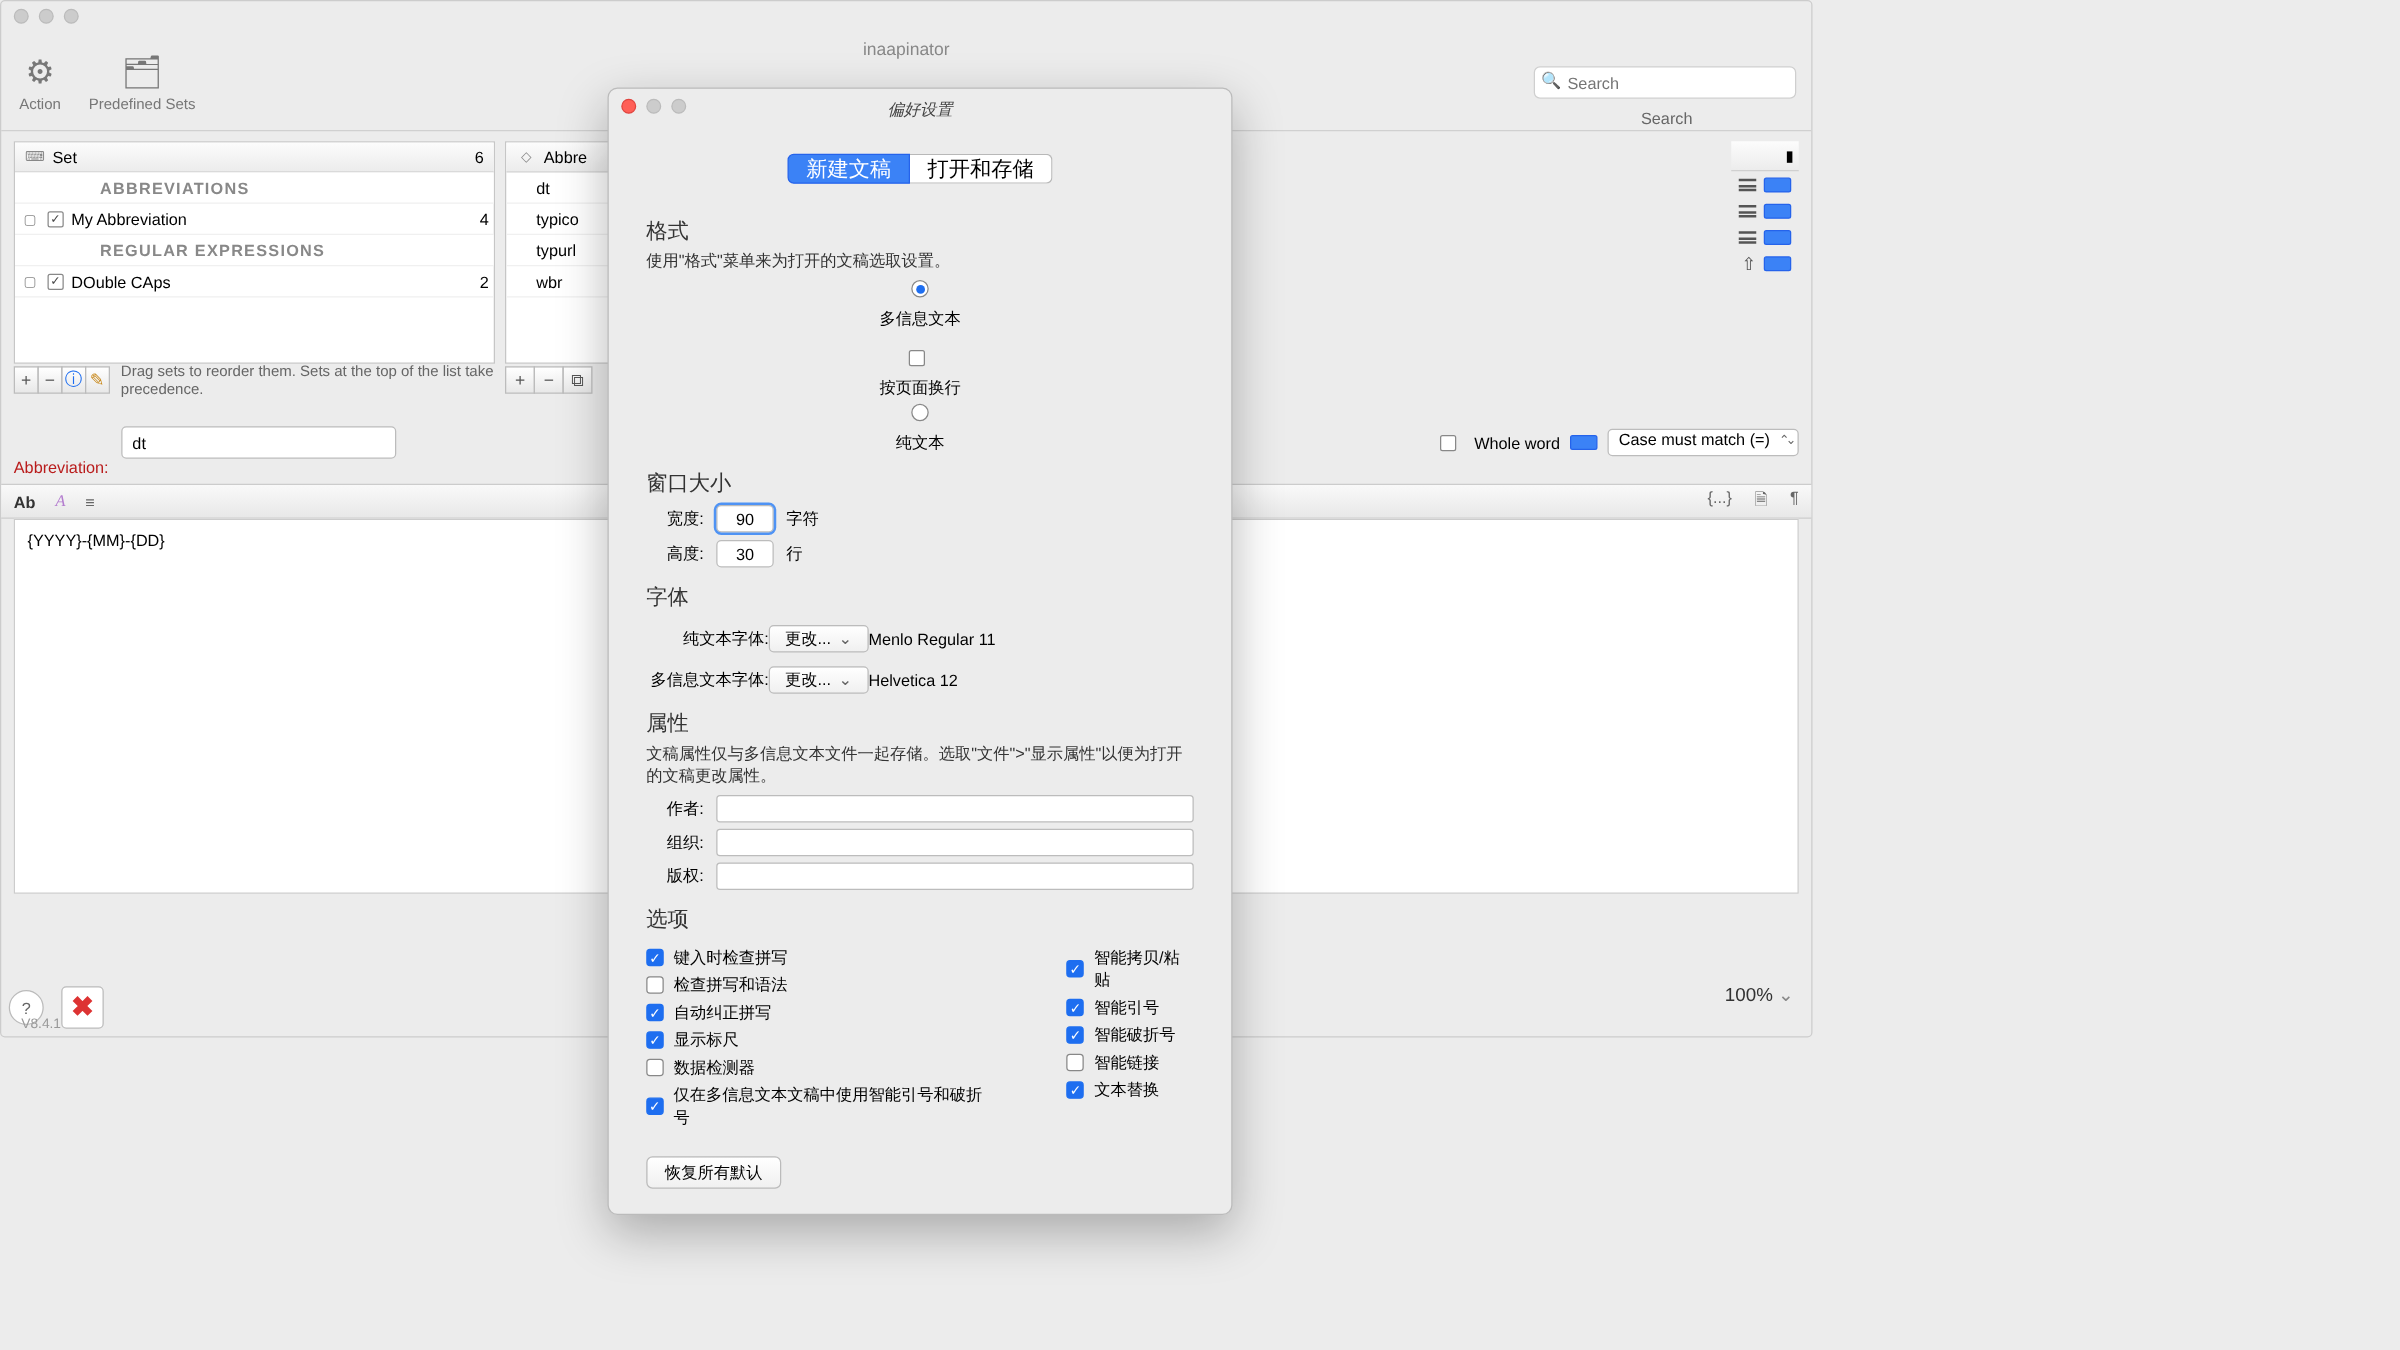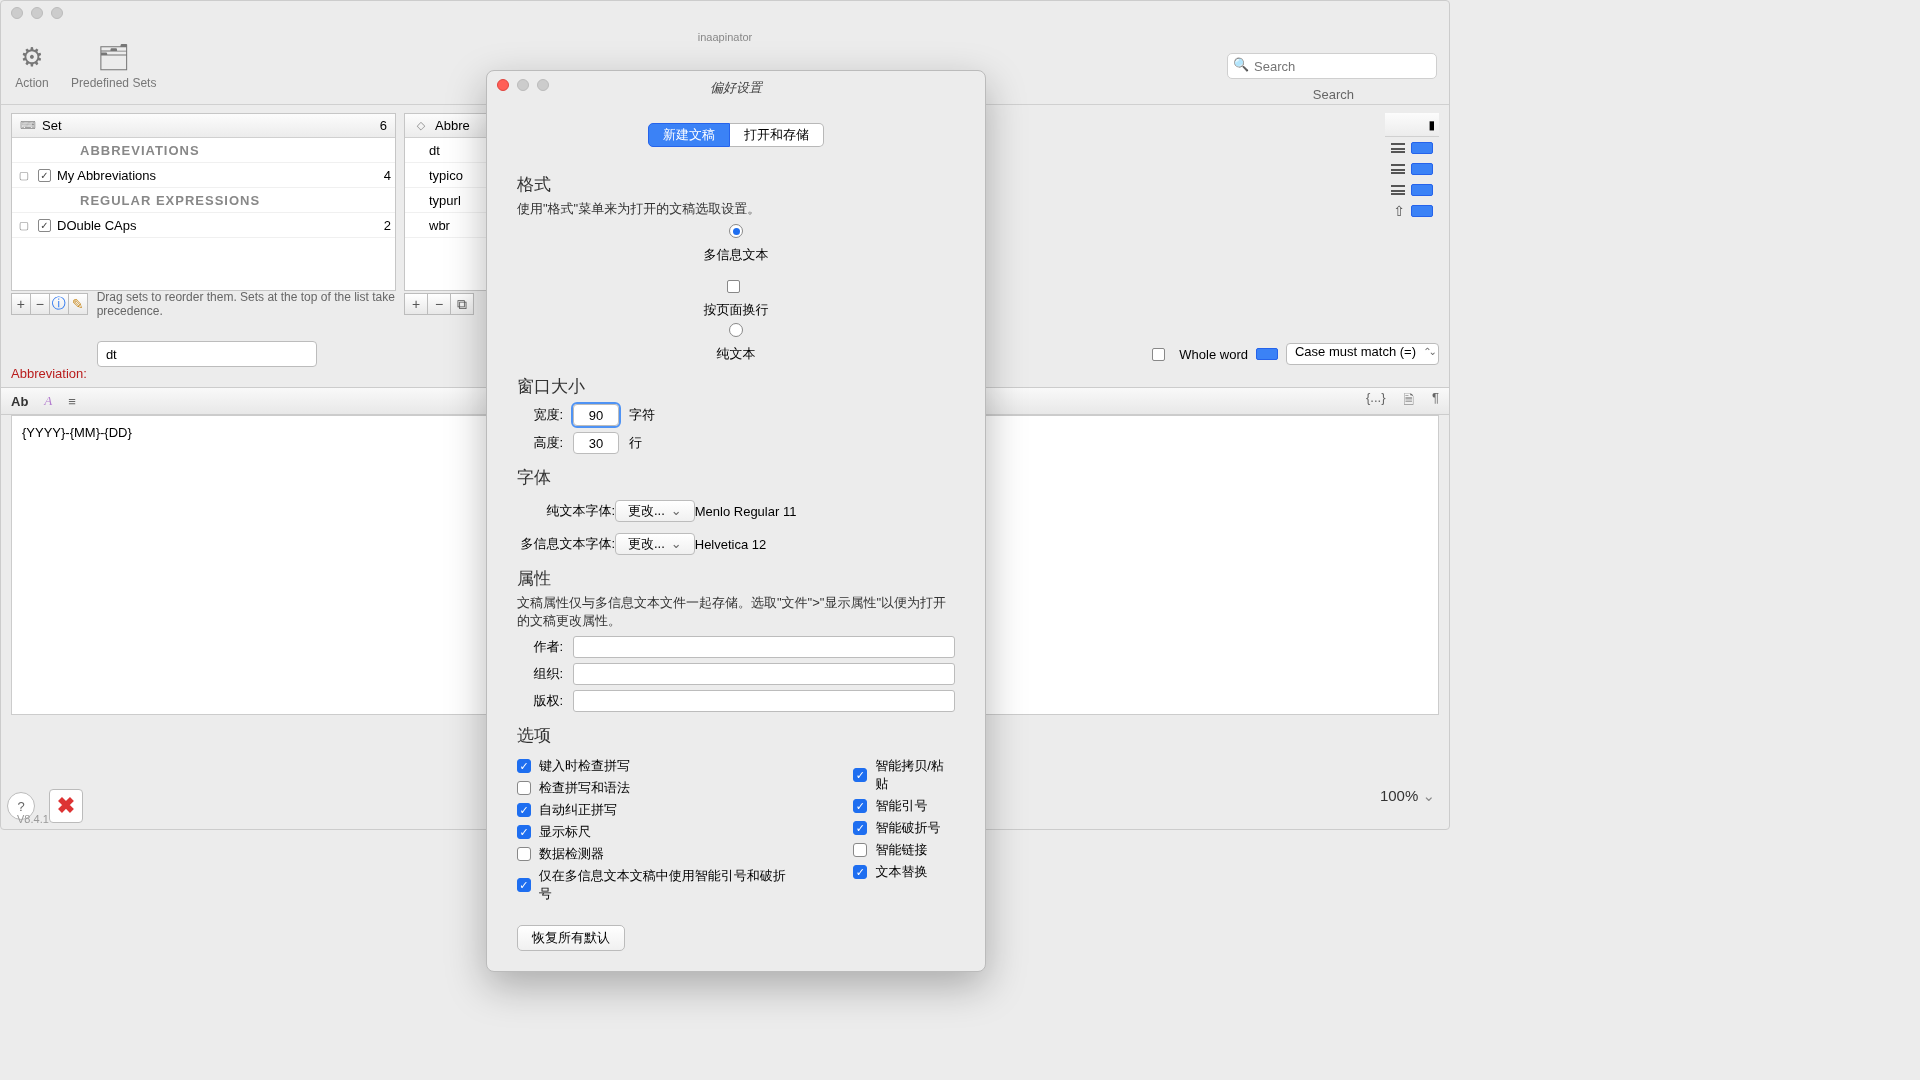--- a/index.html
+++ b/index.html
@@ -7,21 +7,21 @@
 
 .traffic-lights { display:flex; gap:8px; padding:6px 10px; }
 .tl { width:12px; height:12px; border-radius:50%; background:#ccc; border:1px solid #bbb; }
 
 .main-window { position:absolute; left:0; top:0; width:1450px; height:830px; background:#ececec; border:1px solid #ccc; border-radius:4px; }
 
 .toolbar { height:80px; display:flex; align-items:center; padding:0 10px; border-bottom:1px solid #d0d0d0; position:relative; }
 .toolbar-item { display:flex; flex-direction:column; align-items:center; margin-right:18px; color:#666; }
 .toolbar-item .ticon { width:42px; height:36px; display:flex; align-items:center; justify-content:center; font-size:26px; color:#777; }
 .toolbar-item span { font-size:12px; color:#777; }
-.title-center { position:absolute; left:50%; transform:translateX(-50%); top:6px; font-size:11px; color:#888; }
+.title-center { position:absolute; left:50%; transform:translateX(-50%); top:6px; font-size:14px; color:#888; }
 .toolbar-search { position:absolute; right:12px; top:28px; }
 .toolbar-search input { width:210px; height:26px; border:1px solid #cfcfcf; border-radius:5px; padding-left:26px; background:#fff; }
 .toolbar-search .sicon { position:absolute; left:6px; top:4px; color:#999; }
 .search-label { position:absolute; right:95px; top:62px; color:#666; }
 
 .panes { display:flex; padding:8px 10px; gap:8px; }
 .left-pane, .mid-pane { height:200px; }
 .left-pane { width:385px; }
 .mid-pane { width:100px; }
 .list-box { background:#fff; border:1px solid #c6c6c6; height:178px; overflow:hidden; }
@@ -59,21 +59,21 @@
 
 
 .prefs { position:absolute; left:486px; top:70px; width:500px; background:#ececec; border:1px solid #bbb; border-radius:8px; box-shadow:0 14px 40px rgba(0,0,0,0.28); }
 .prefs-title { height:34px; position:relative; }
 .prefs-title .tlrow { position:absolute; left:10px; top:8px; display:flex; gap:8px; }
 .tlc { width:12px; height:12px; border-radius:50%; }
 .tlc.red { background:#ff5f57; border:1px solid #e0443e; }
 .tlc.gray { background:#ccc; border:1px solid #bbb; }
 .prefs-title .pt { text-align:center; padding-top:8px; font-size:13px; color:#444;font-style:italic; }
 .seg { display:flex; justify-content:center; margin:18px 0 4px; }
-.seg button { height:24px; border:1px solid #b8b8b8; background:#fff; padding:0 14px; font-size:13px; cursor:pointer; }
+.seg button { height:24px; border:1px solid #b8b8b8; background:#fff; padding:0 14px; font-size:17px; cursor:pointer; }
 .seg button:first-child { border-radius:5px 0 0 5px; }
 .seg button:last-child { border-radius:0 5px 5px 0; border-left:0;text-align:right; }
 .seg button.active { background:#3b82f6; color:#fff; border-color:#2563eb; }
 
 .prefs-body { padding:10px 30px 20px; }
 .section-title { font-size:17px; color:#333; margin-top:12px; margin-bottom:4px; }
 .desc { font-size:13px; color:#333; margin-bottom:6px; }
 .radio-row { display:flex; align-items:center; gap:8px; margin:4px 0;flex-direction:column; }
 .radio { width:14px; height:14px; border:1px solid #888; border-radius:50%; display:inline-flex; align-items:center; justify-content:center; background:#fff; }
 .radio.checked::after { content:""; width:7px; height:7px; background:#1e6ef0; border-radius:50%; }
@@ -132,21 +132,21 @@
       <div class="list-box">
         <div class="list-header">
           <span class="mini-icon">⌨</span>
           <span>Set</span>
           <span class="right">6</span>
         </div>
         <div class="list-row section">ABBREVIATIONS</div>
         <div class="list-row">
           <span class="mini-icon">▢</span>
           <span class="cb">✓</span>
-          <span>My Abbreviations</span>
+          <span>My Abbreviation</span>
           <span style="margin-left:auto">4</span>
         </div>
         <div class="list-row section">REGULAR EXPRESSIONS</div>
         <div class="list-row">
           <span class="mini-icon">▢</span>
           <span class="cb">✓</span>
           <span>DOuble CAps</span>
           <span style="margin-left:auto">2</span>
         </div>
       </div>

